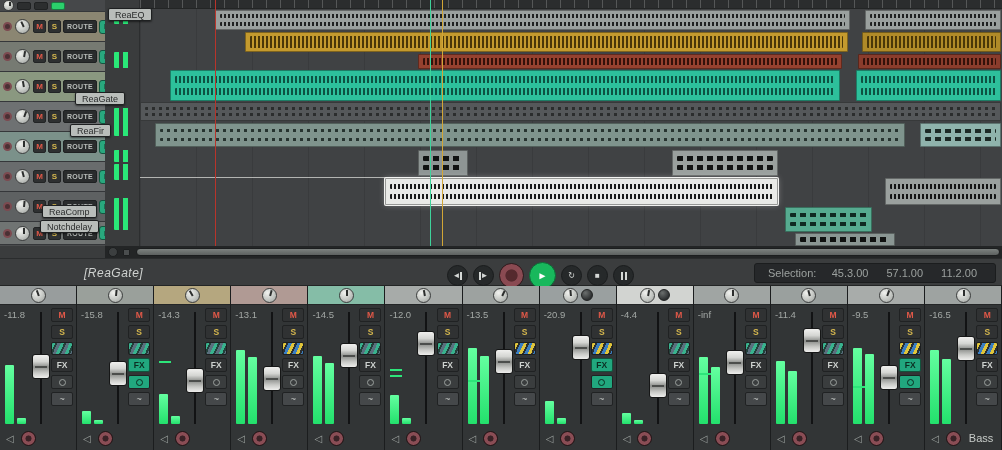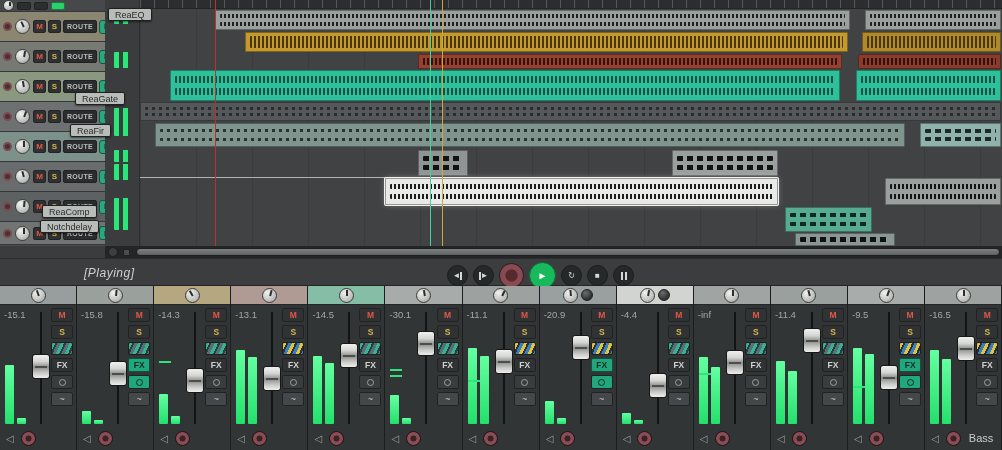--- a/index.html
+++ b/index.html
@@ -290,43 +290,49 @@
       </div>
   </div>
 
   <div id="scrollzone">
     <span class="scroll-btn"></span>
     <span class="scroll-sq"></span>
     <div id="scroll-thumb"></div>
   </div>
 
   <div id="transport">
-    <span id="playing">[Playing]</span>
+    <span id="playing">[ReaGate]</span>
     <div id="tbtns">
       <span class="tbtn">◄<span class="bar"></span></span>
       <span class="tbtn"><span class="bar"></span>►</span>
       <span class="tbtn rec"></span>
       <span class="tbtn play">►</span>
       <span class="tbtn">↻</span>
       <span class="tbtn">■</span>
       <span class="tbtn">
           <span class="pause-bars">
             <span class="bar"></span>
             <span class="bar"></span>
           </span>
         </span>
     </div>
+    <div id="selbox">
+      <span class="sl">Selection:</span>
+      <span class="sv">45.3.00</span>
+      <span class="sv">57.1.00</span>
+      <span class="sv">11.2.00</span>
+    </div>
   </div>
 
   <div id="mixer">
       <div class="strip">
         <div class="strip-head" style="background: rgb(152, 157, 157);">
           <span class="knob" style="--ang: -20deg;"></span>
         </div>
-        <span class="db">-15.1</span>
+        <span class="db">-11.8</span>
         <div class="bcol">
           <span class="mbtn m">M</span>
           <span class="mbtn s">S</span>
           <span class="stripes A"></span>
           <span class="mbtn fx">FX</span>
           <span class="pwr">
             <i></i>
           </span>
           <span class="snd">~</span>
         </div>
@@ -433,21 +439,21 @@
         <div class="meterbar" style="left: 17px; height: 61px;"></div>
         <div class="strip-foot">
           <span class="spk">◁</span>
           <span class="recbtn"></span>
         </div>
       </div>
       <div class="strip">
         <div class="strip-head" style="background: rgb(167, 171, 169);">
           <span class="knob" style="--ang: -10deg;"></span>
         </div>
-        <span class="db">-30.1</span>
+        <span class="db">-12.0</span>
         <div class="bcol">
           <span class="mbtn m">M</span>
           <span class="mbtn s">S</span>
           <span class="stripes A"></span>
           <span class="mbtn fx">FX</span>
           <span class="pwr">
             <i></i>
           </span>
           <span class="snd">~</span>
         </div>
@@ -459,21 +465,21 @@
         <div class="ptick" style="left: 5px; top: 88.7px;"></div>
         <div class="strip-foot">
           <span class="spk">◁</span>
           <span class="recbtn"></span>
         </div>
       </div>
       <div class="strip">
         <div class="strip-head" style="background: rgb(157, 162, 160);">
           <span class="knob" style="--ang: 25deg;"></span>
         </div>
-        <span class="db">-11.1</span>
+        <span class="db">-13.5</span>
         <div class="bcol">
           <span class="mbtn m">M</span>
           <span class="mbtn s">S</span>
           <span class="stripes B"></span>
           <span class="mbtn fx">FX</span>
           <span class="pwr">
             <i></i>
           </span>
           <span class="snd">~</span>
         </div>

